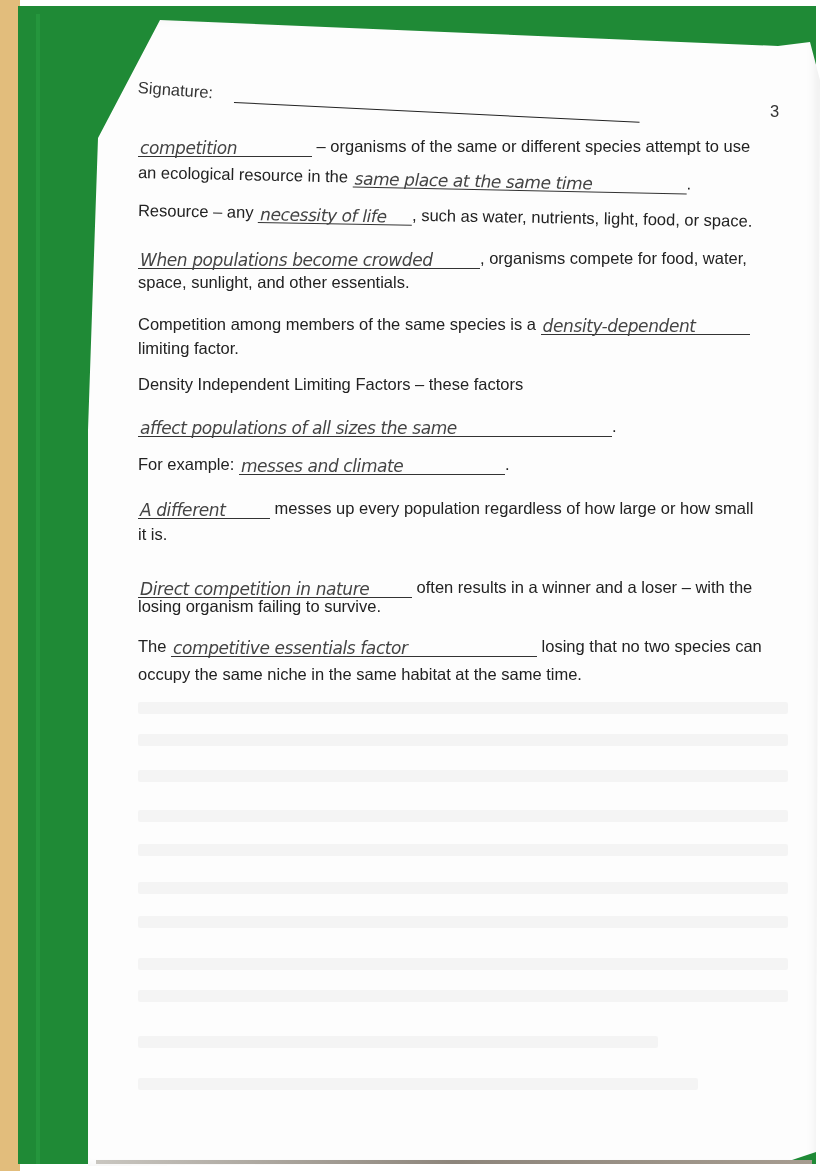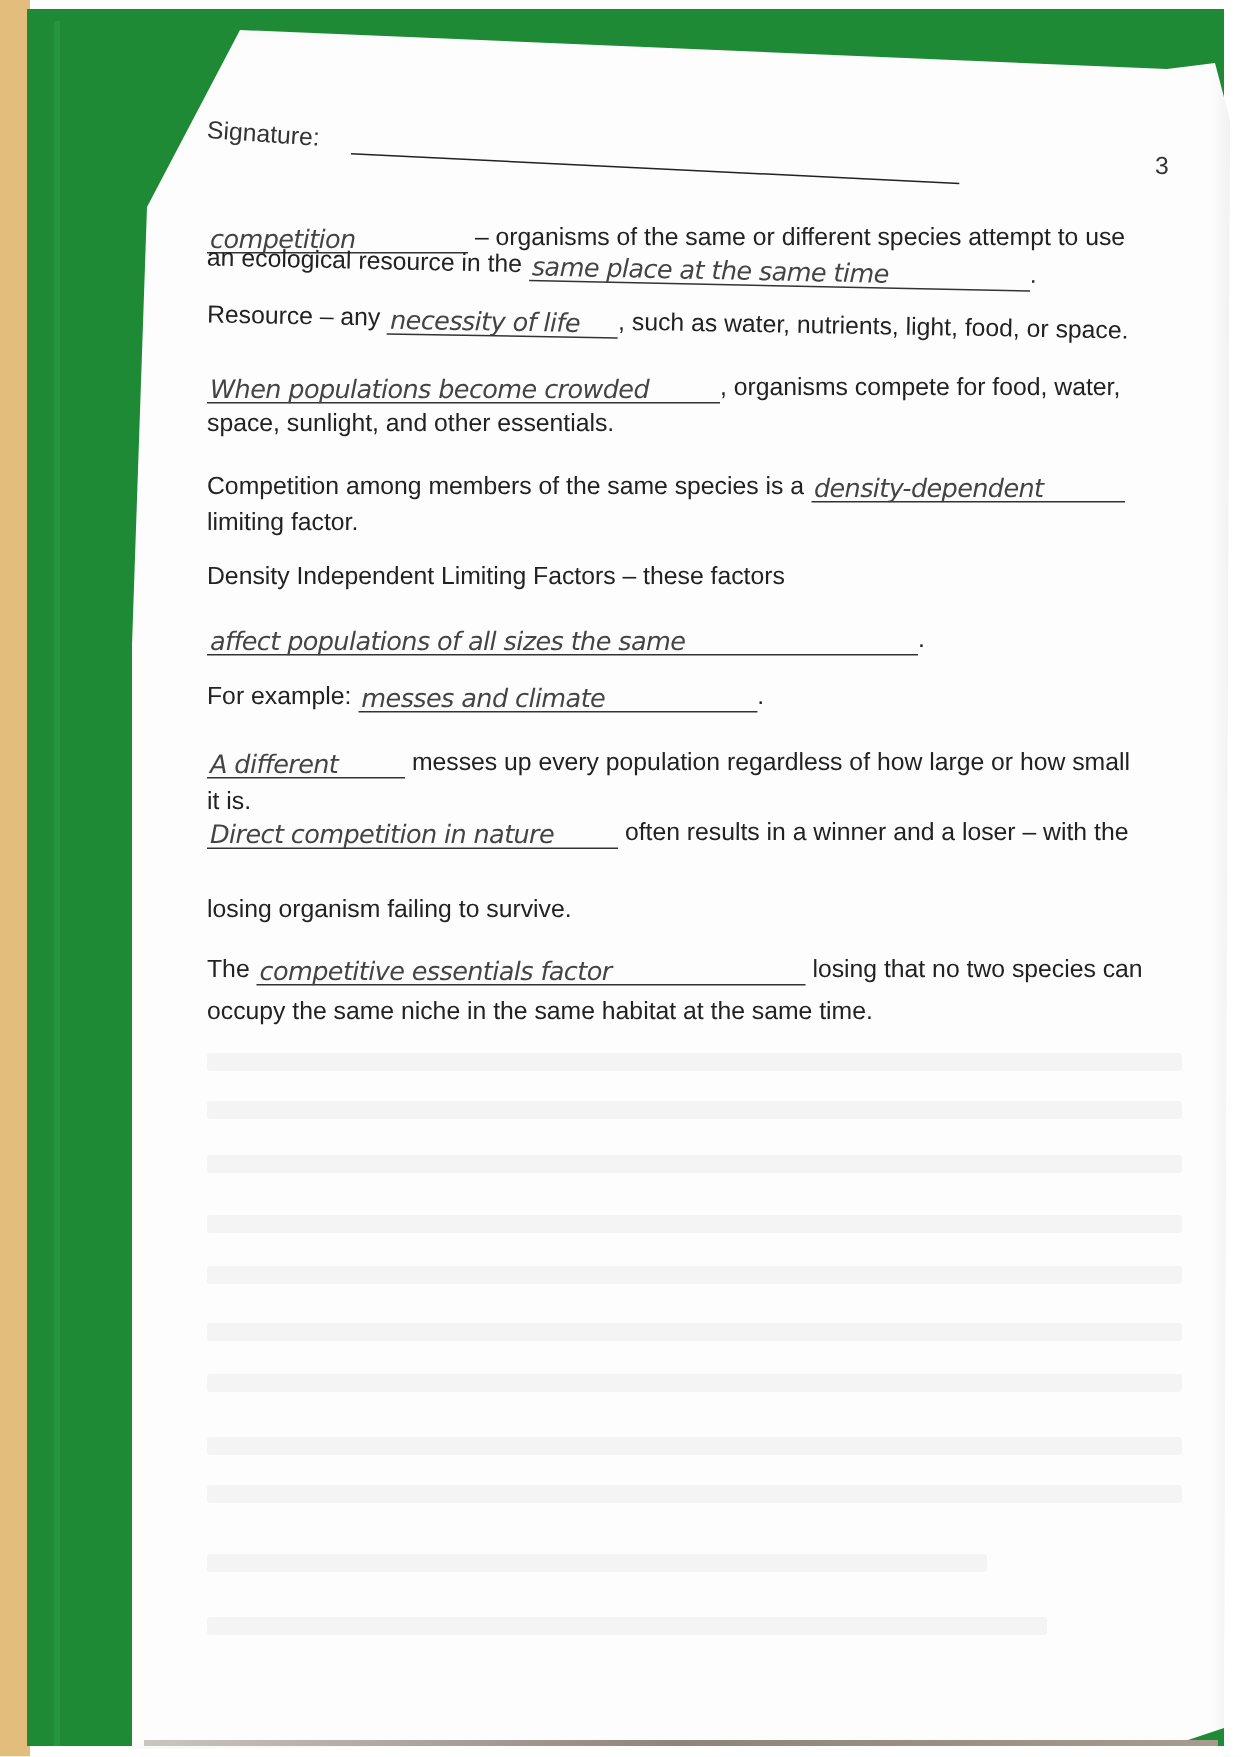--- a/index.html
+++ b/index.html
@@ -50,21 +50,21 @@
 <div class="paper"></div>
 <div class="bottom-shadow"></div>
 
 <div class="content">
   <div class="sig-row">
     <span class="sig-label">Signature:</span>
     <div class="sig-line"></div>
     <span class="page-num">3</span>
   </div>
 
-  <div class="line" style="top:78px">
+  <div class="line" style="top:66px">
     <span class="blank" style="width:170px"><span>competition</span></span><span> – organisms of the same or different species attempt to use</span>
   </div>
   <div class="line" style="top:92px;transform:rotate(1.2deg);transform-origin:left">
     <span>an ecological resource in the </span><span class="blank" style="width:330px"><span>same place at the same time</span></span><span>.</span>
   </div>
   <div class="line" style="top:130px;transform:rotate(1deg);transform-origin:left">
     <span>Resource – any </span><span class="blank" style="width:150px"><span>necessity of life</span></span><span>, such as water, nutrients, light, food, or space.</span>
   </div>
   <div class="line" style="top:178px">
     <span class="blank" style="width:338px"><span>When populations become crowded</span></span><span>, organisms compete for food, water,</span>
@@ -82,21 +82,21 @@
   </div>
   <div class="line" style="top:384px">
     <span>For example: </span><span class="blank" style="width:262px"><span>messes and climate</span></span><span>.</span>
   </div>
 
   <div class="line" style="top:428px">
     <span class="blank" style="width:128px"><span>A different</span></span><span> messes up every population regardless of how large or how small</span>
   </div>
   <div class="line" style="top:454px">it is.</div>
 
-  <div class="line" style="top:475px">
+  <div class="line" style="top:507px">
     <span class="blank" style="width:270px"><span>Direct competition in nature</span></span><span> often results in a winner and a loser – with the</span>
   </div>
   <div class="line" style="top:526px">losing organism failing to survive.</div>
 
   <div class="line" style="top:566px">
     <span>The </span><span class="blank" style="width:362px"><span>competitive essentials factor</span></span><span> losing that no two species can</span>
   </div>
   <div class="line" style="top:594px">occupy the same niche in the same habitat at the same time.</div>
 
   <div class="ghost" style="top:632px"></div>

